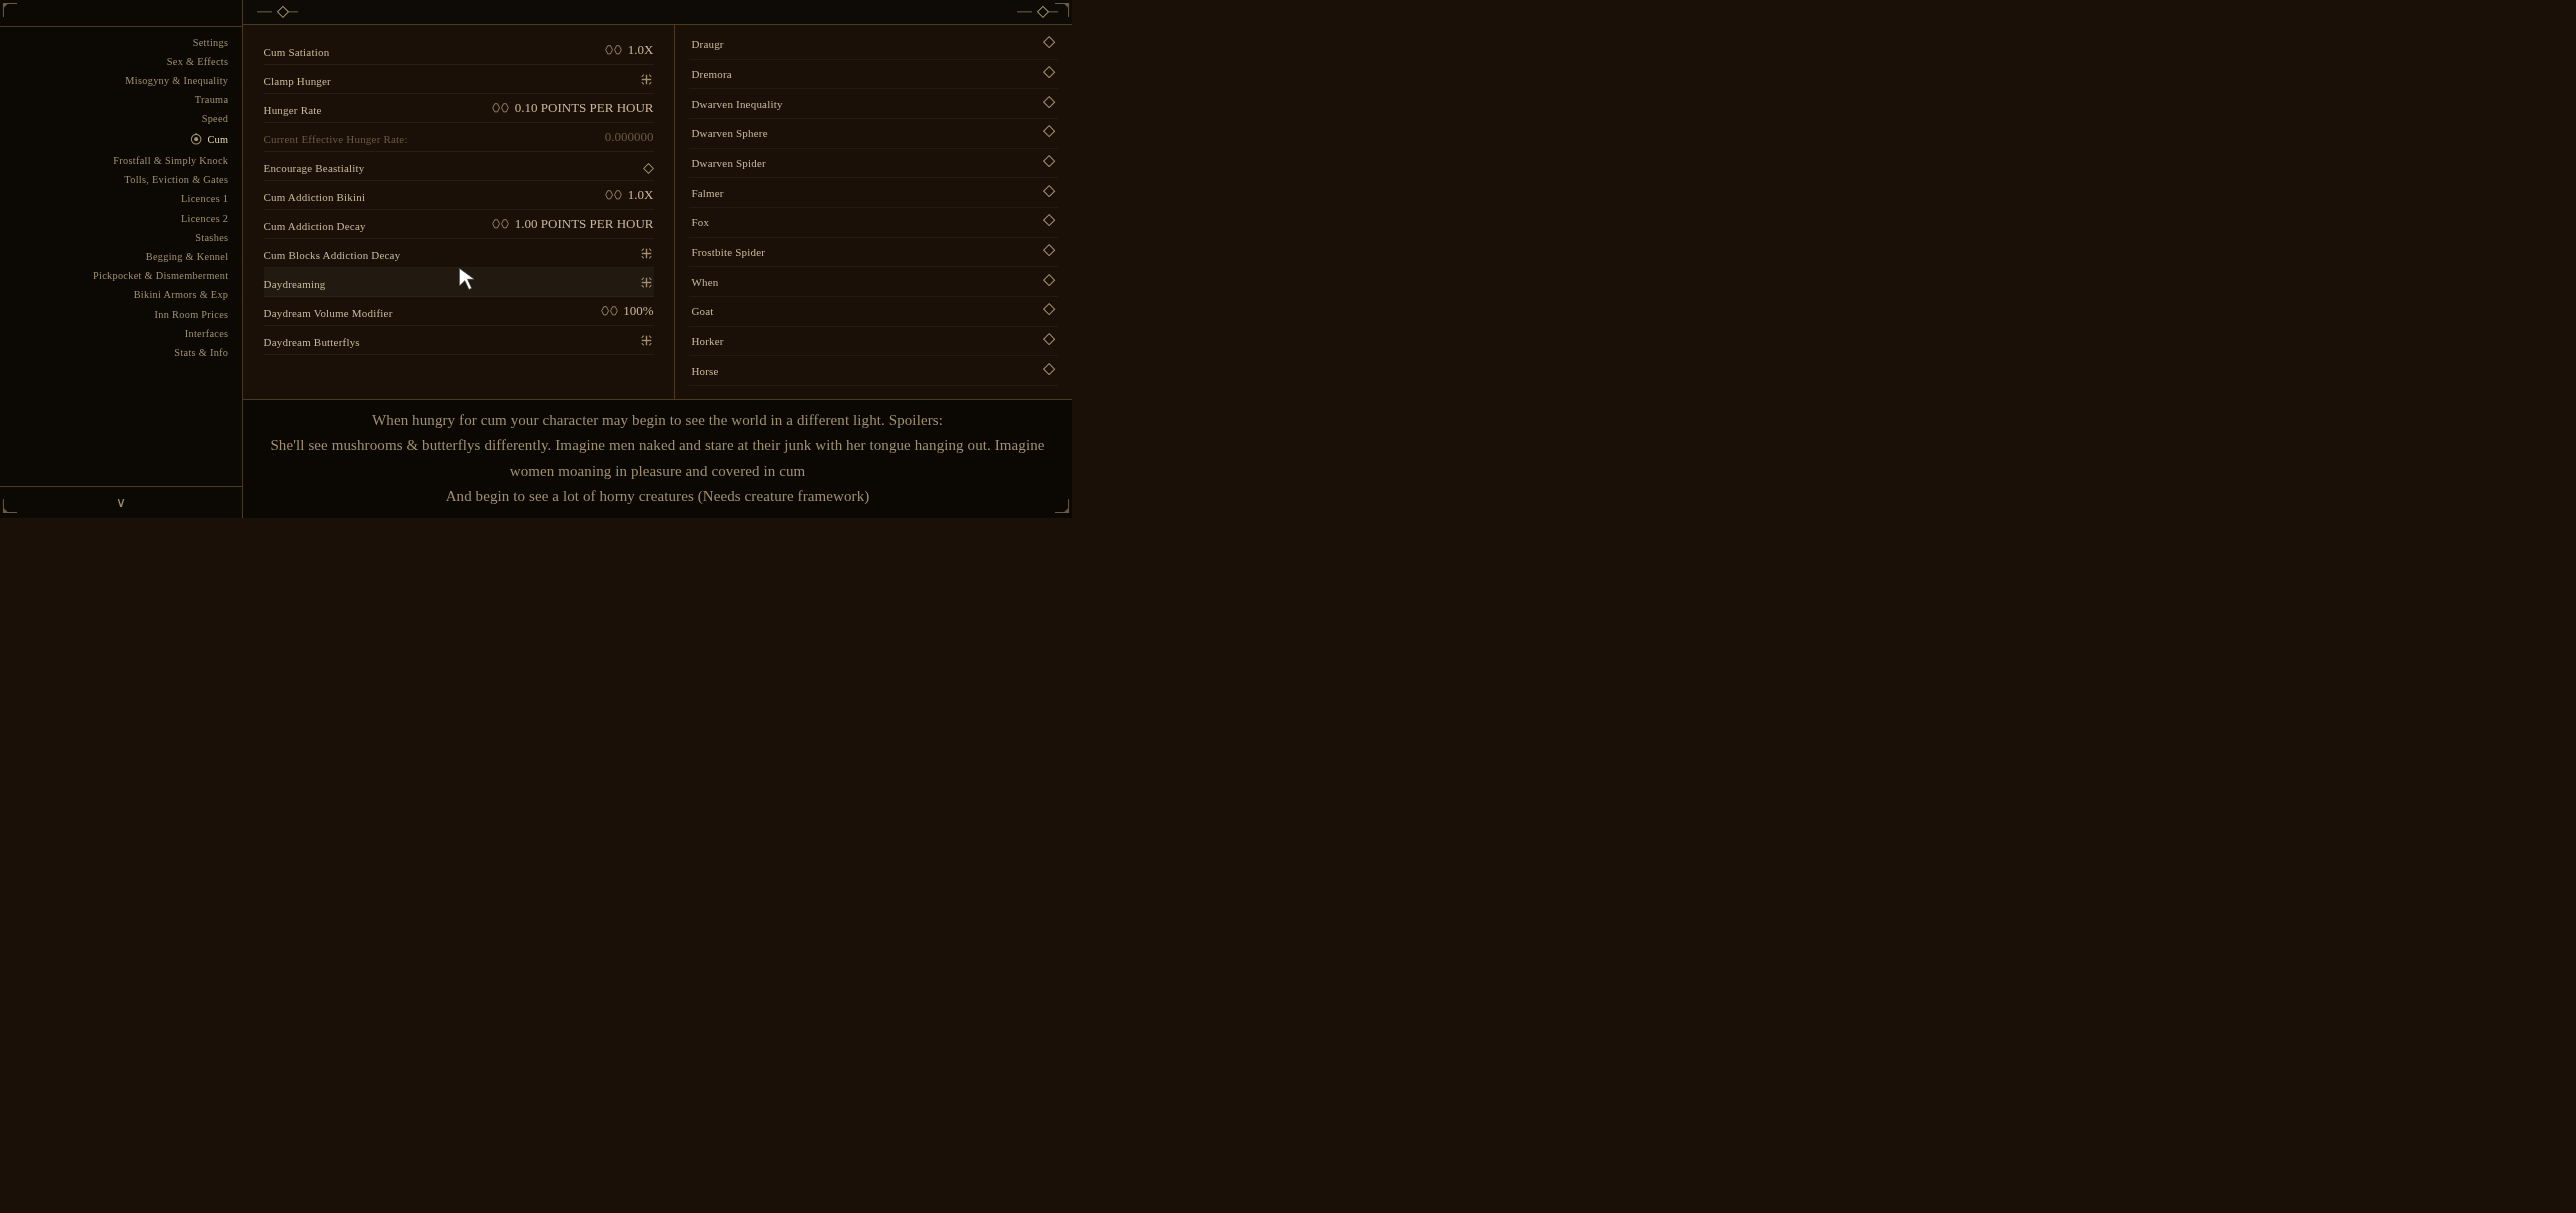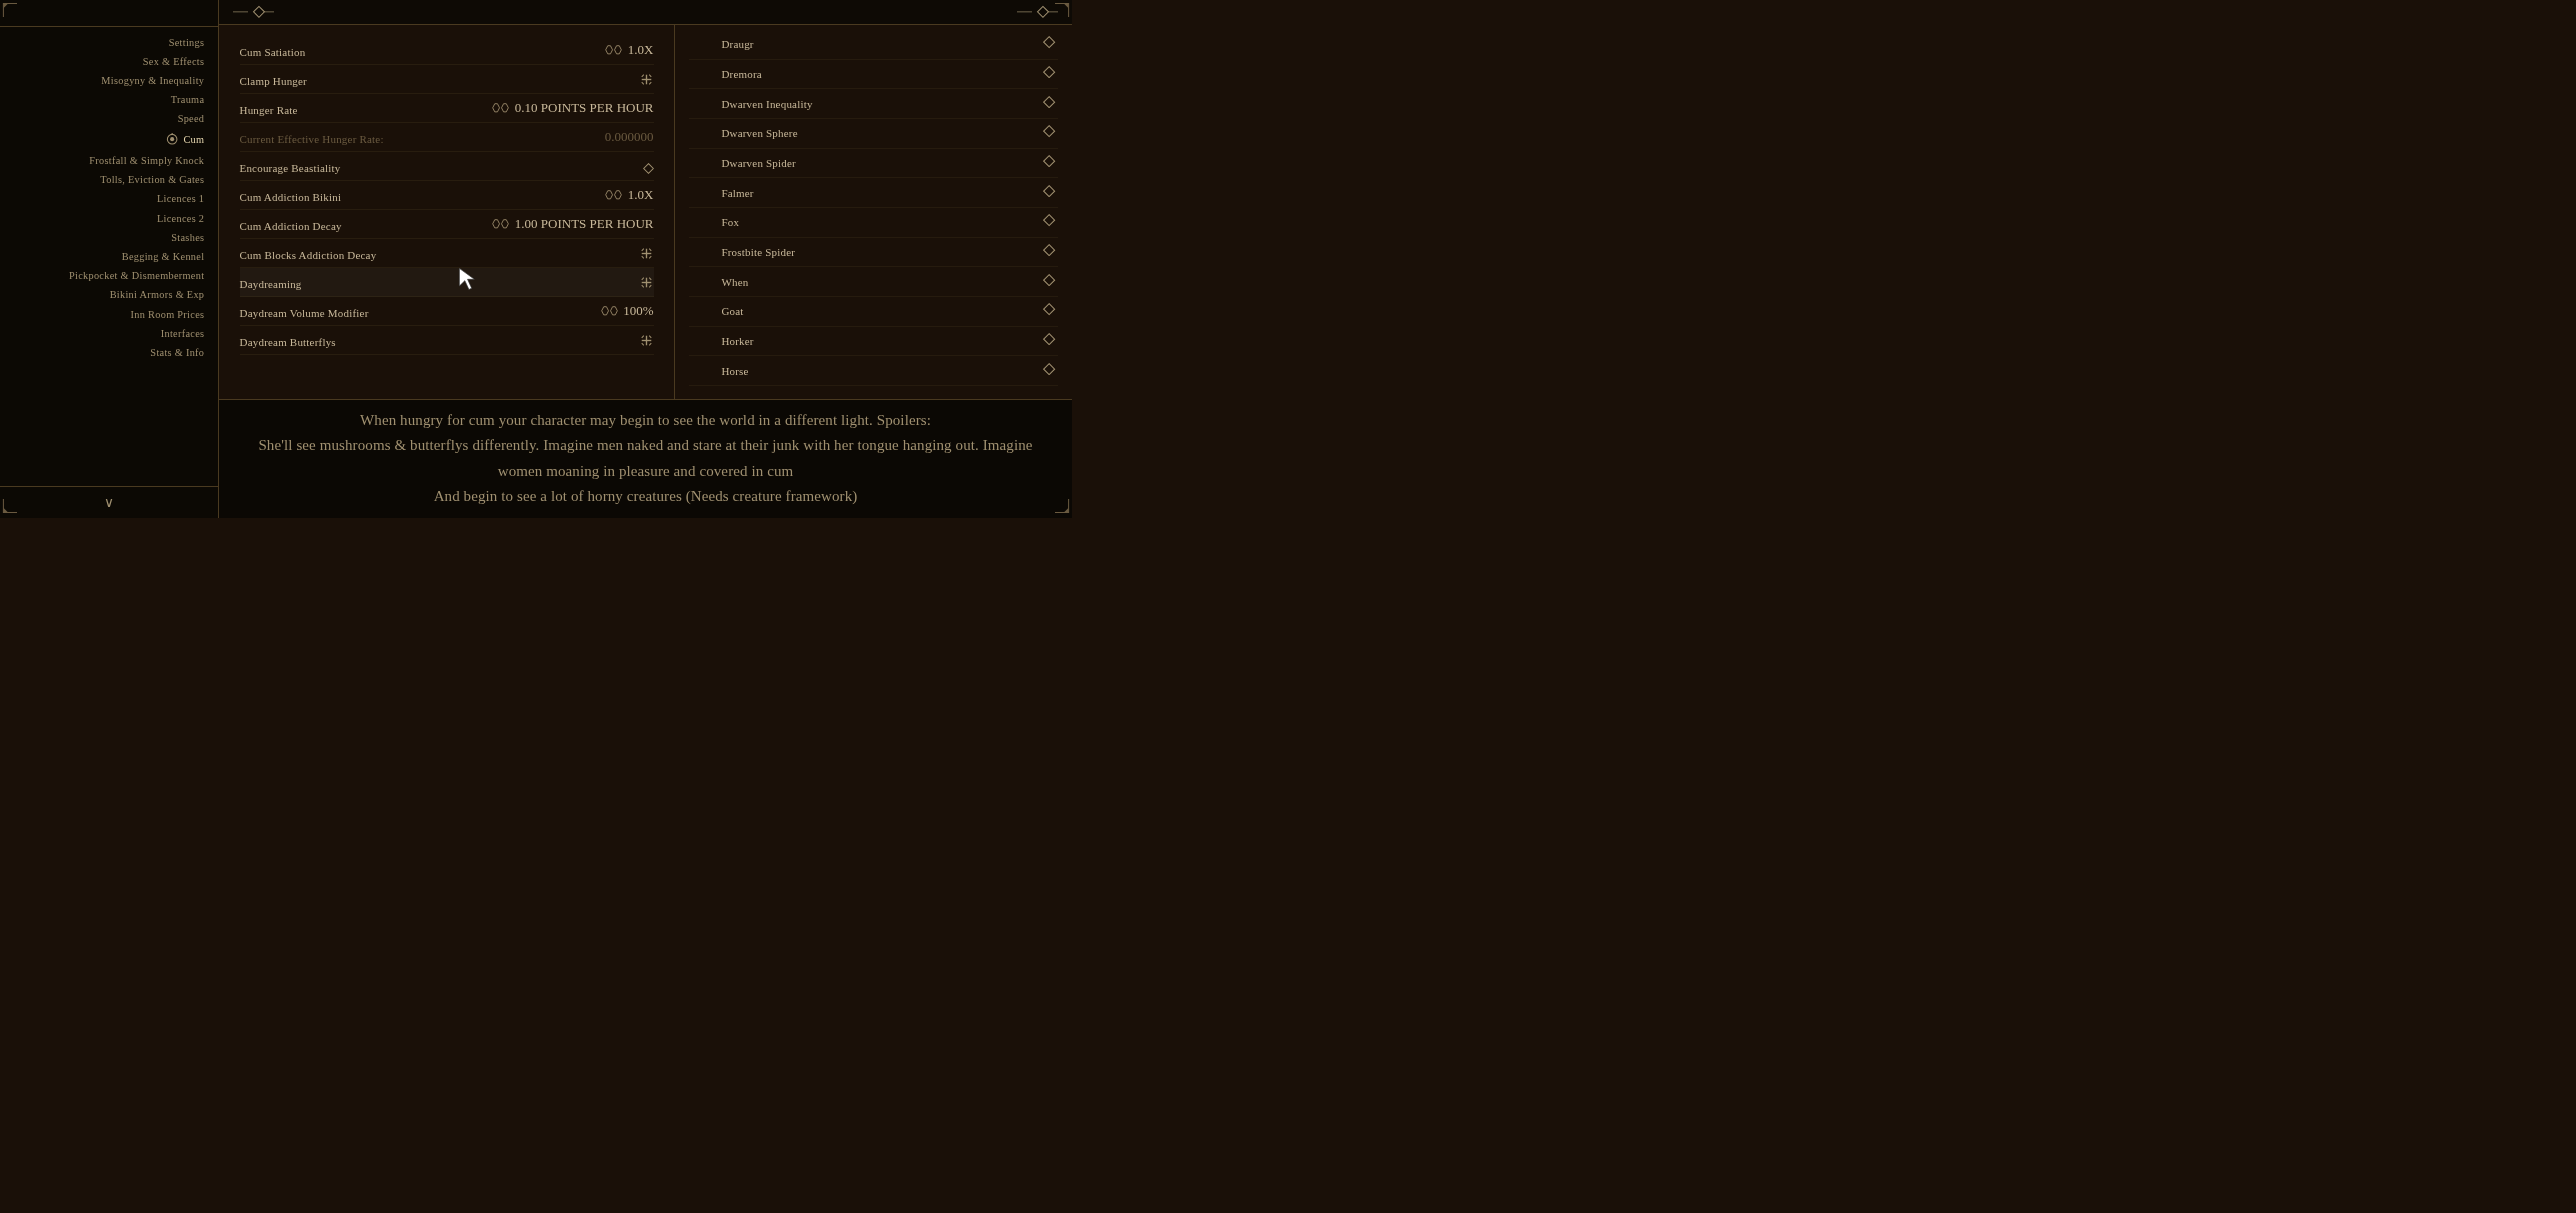--- a/index.html
+++ b/index.html
@@ -16,21 +16,21 @@
 
     
     .main-layout {
       display: flex;
       height: 100%;
       width: 100%;
     }
 
     
     .sidebar {
-      width: 219px;
+      width: 243px;
       background: rgba(10, 8, 4, 0.85);
       border-right: 0.7px solid #4a3a20;
       display: flex;
       flex-direction: column;
       padding-top: 6.8px;
       flex-shrink: 0;
     }
 
     .sidebar-title {
       text-align: center;
@@ -171,21 +171,20 @@
       align-items: center;
       justify-content: space-between;
       padding: 6.2px 2.7px;
       border-bottom: 0.7px solid rgba(74, 58, 32, 0.25);
     }
 
     .creature-name {
       font-size: 11px;
       color: #c8b89a;
       letter-spacing: 0.2px;
-      margin-left: 30px;
     }
 
     .creature-toggle {
       color: #a09070;
       font-size: 12.3px;
     }
 
     
     .description-bar {
       background: rgba(10, 8, 4, 0.9);

